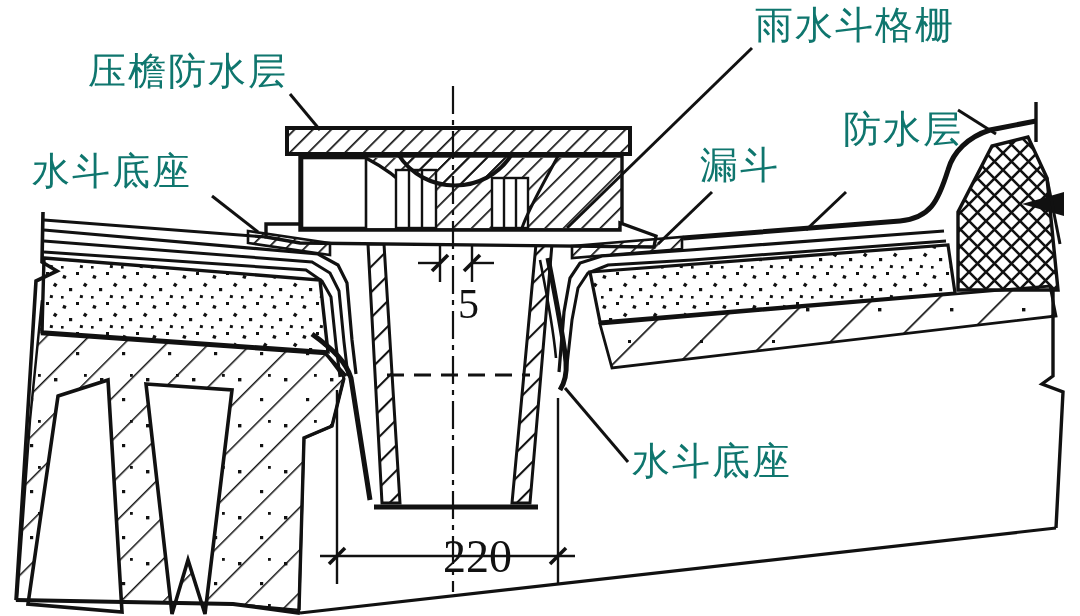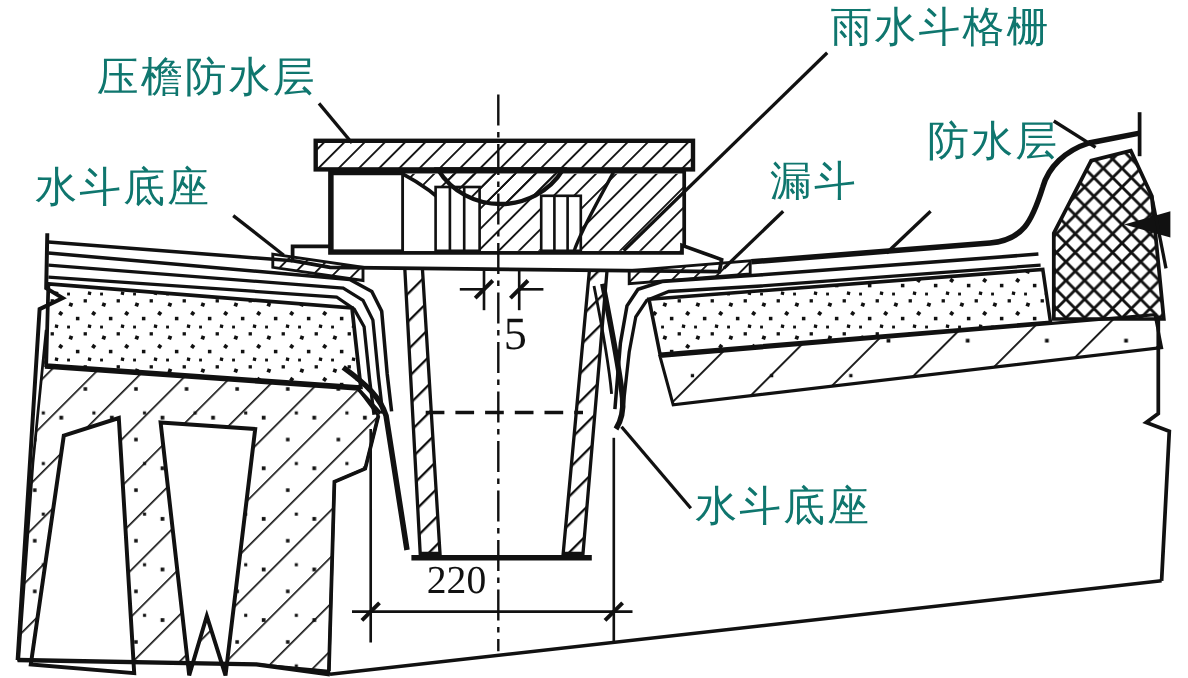--- a/index.html
+++ b/index.html
@@ -173,15 +173,15 @@
 </svg>
 
 <div class="lbl" style="left:88px;top:52px;">压檐防水层</div>
 <div class="lbl" style="left:755px;top:6px;">雨水斗格栅</div>
 <div class="lbl" style="left:843px;top:74px;margin-top:36px;">防水层</div>
 <div class="lbl" style="left:32px;top:152px;">水斗底座</div>
 <div class="lbl" style="left:700px;top:148px;font-family:Liberation Mono, monospace;">漏斗</div>
 <div class="lbl" style="left:632px;top:442px;">水斗底座</div>
 
 <div class="dim" style="left:458px;top:280px;font-size:42px;">5</div>
-<div class="dim" style="left:388px;top:506px;width:124px;text-align:left;font-size:36px;">220</div>
+<div class="dim" style="left:388px;top:530px;width:124px;text-align:right;font-size:46px;">220</div>
 
 </div>
 
 </body></html>

